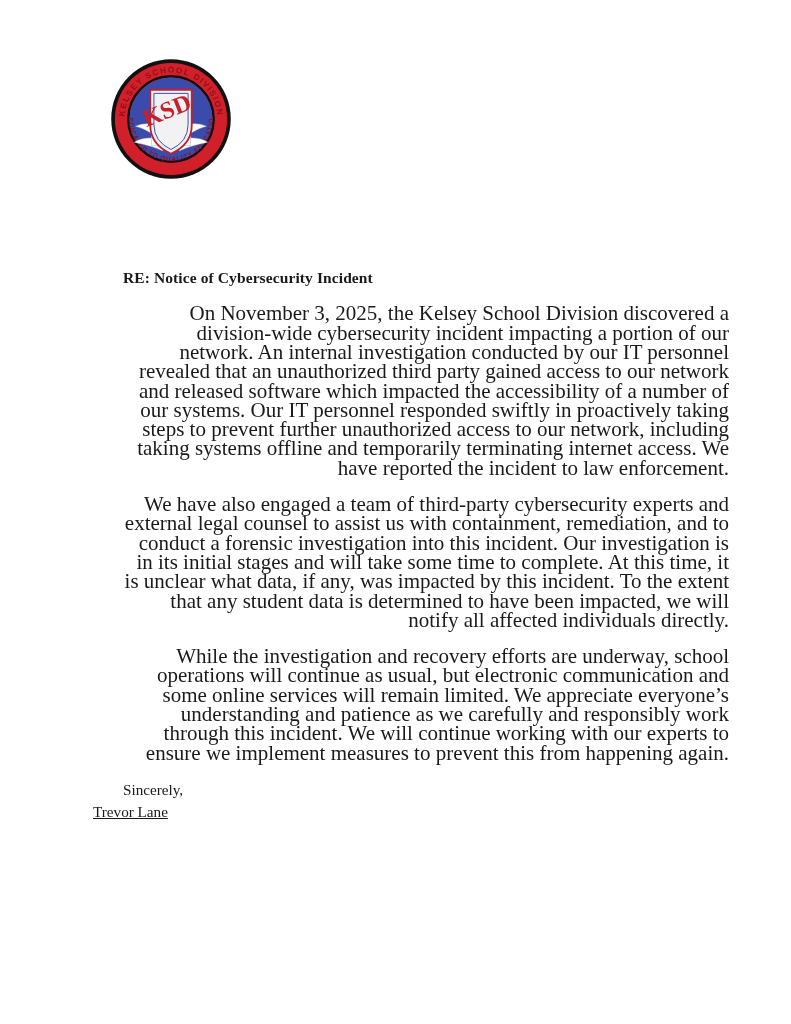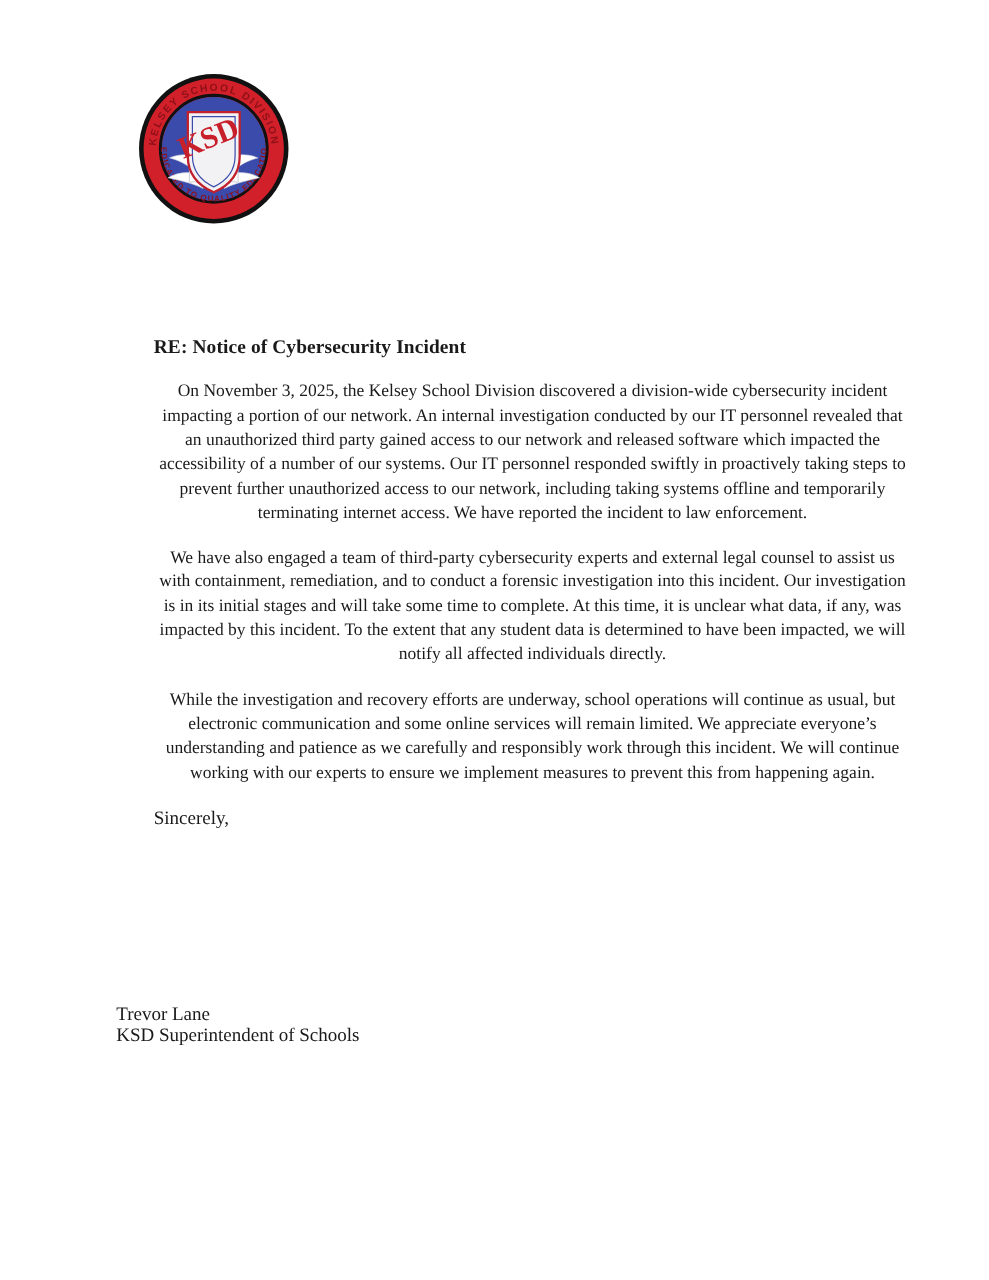--- a/index.html
+++ b/index.html
@@ -50,41 +50,42 @@
     line-height: 1.25;
     margin: 0 0 17px 0;
     letter-spacing: 0.1px;
   }
   .salutation {
     font-size: 15.2px;
     line-height: 1.3;
     margin: 0 0 17px 0;
   }
   p.body-para {
-    font-size: 14px;
+    font-size: 21px;
     line-height: 19.3px;
     margin: 0 0 17px 0;
-    text-align: center;
+    text-align: right;
     hyphens: none;
   }
   .closing {
     font-size: 15.2px;
     line-height: 1.3;
     margin: 0 0 17px 0;
   }
   .signature {
     position: absolute;
     left: 93px;
     top: 803px;
     width: 450px;
   }
   .sig-line {
     font-size: 15.2px;
     line-height: 17px;
     margin: 0;
+    text-decoration: underline;
   }
 </style>
 </head>
 <body>
 
 <div class="page">
 
   <div class="logo-wrap">
     <svg class="logo-svg" viewBox="0 0 200 200">
       <defs>
@@ -133,16 +134,15 @@
   <div class="letter">
     <div class="subject">RE: Notice of Cybersecurity Incident</div>
     <p class="body-para">On November 3, 2025, the Kelsey School Division discovered a division-wide cybersecurity incident impacting a portion of our network. An internal investigation conducted by our IT personnel revealed that an unauthorized third party gained access to our network and released software which impacted the accessibility of a number of our systems. Our IT personnel responded swiftly in proactively taking steps to prevent further unauthorized access to our network, including taking systems offline and temporarily terminating internet access. We have reported the incident to law enforcement.</p>
     <p class="body-para">We have also engaged a team of third-party cybersecurity experts and external legal counsel to assist us with containment, remediation, and to conduct a forensic investigation into this incident. Our investigation is in its initial stages and will take some time to complete. At this time, it is unclear what data, if any, was impacted by this incident. To the extent that any student data is determined to have been impacted, we will notify all affected individuals directly.</p>
     <p class="body-para">While the investigation and recovery efforts are underway, school operations will continue as usual, but electronic communication and some online services will remain limited. We appreciate everyone’s understanding and patience as we carefully and responsibly work through this incident. We will continue working with our experts to ensure we implement measures to prevent this from happening again.</p>
     <div class="closing">Sincerely,</div>
   </div>
 
   <div class="signature">
     <div class="sig-line">Trevor Lane</div>
-    <div class="sig-line">KSD Superintendent of Schools</div>
   </div>
 
 </div>
 
 </body></html>

